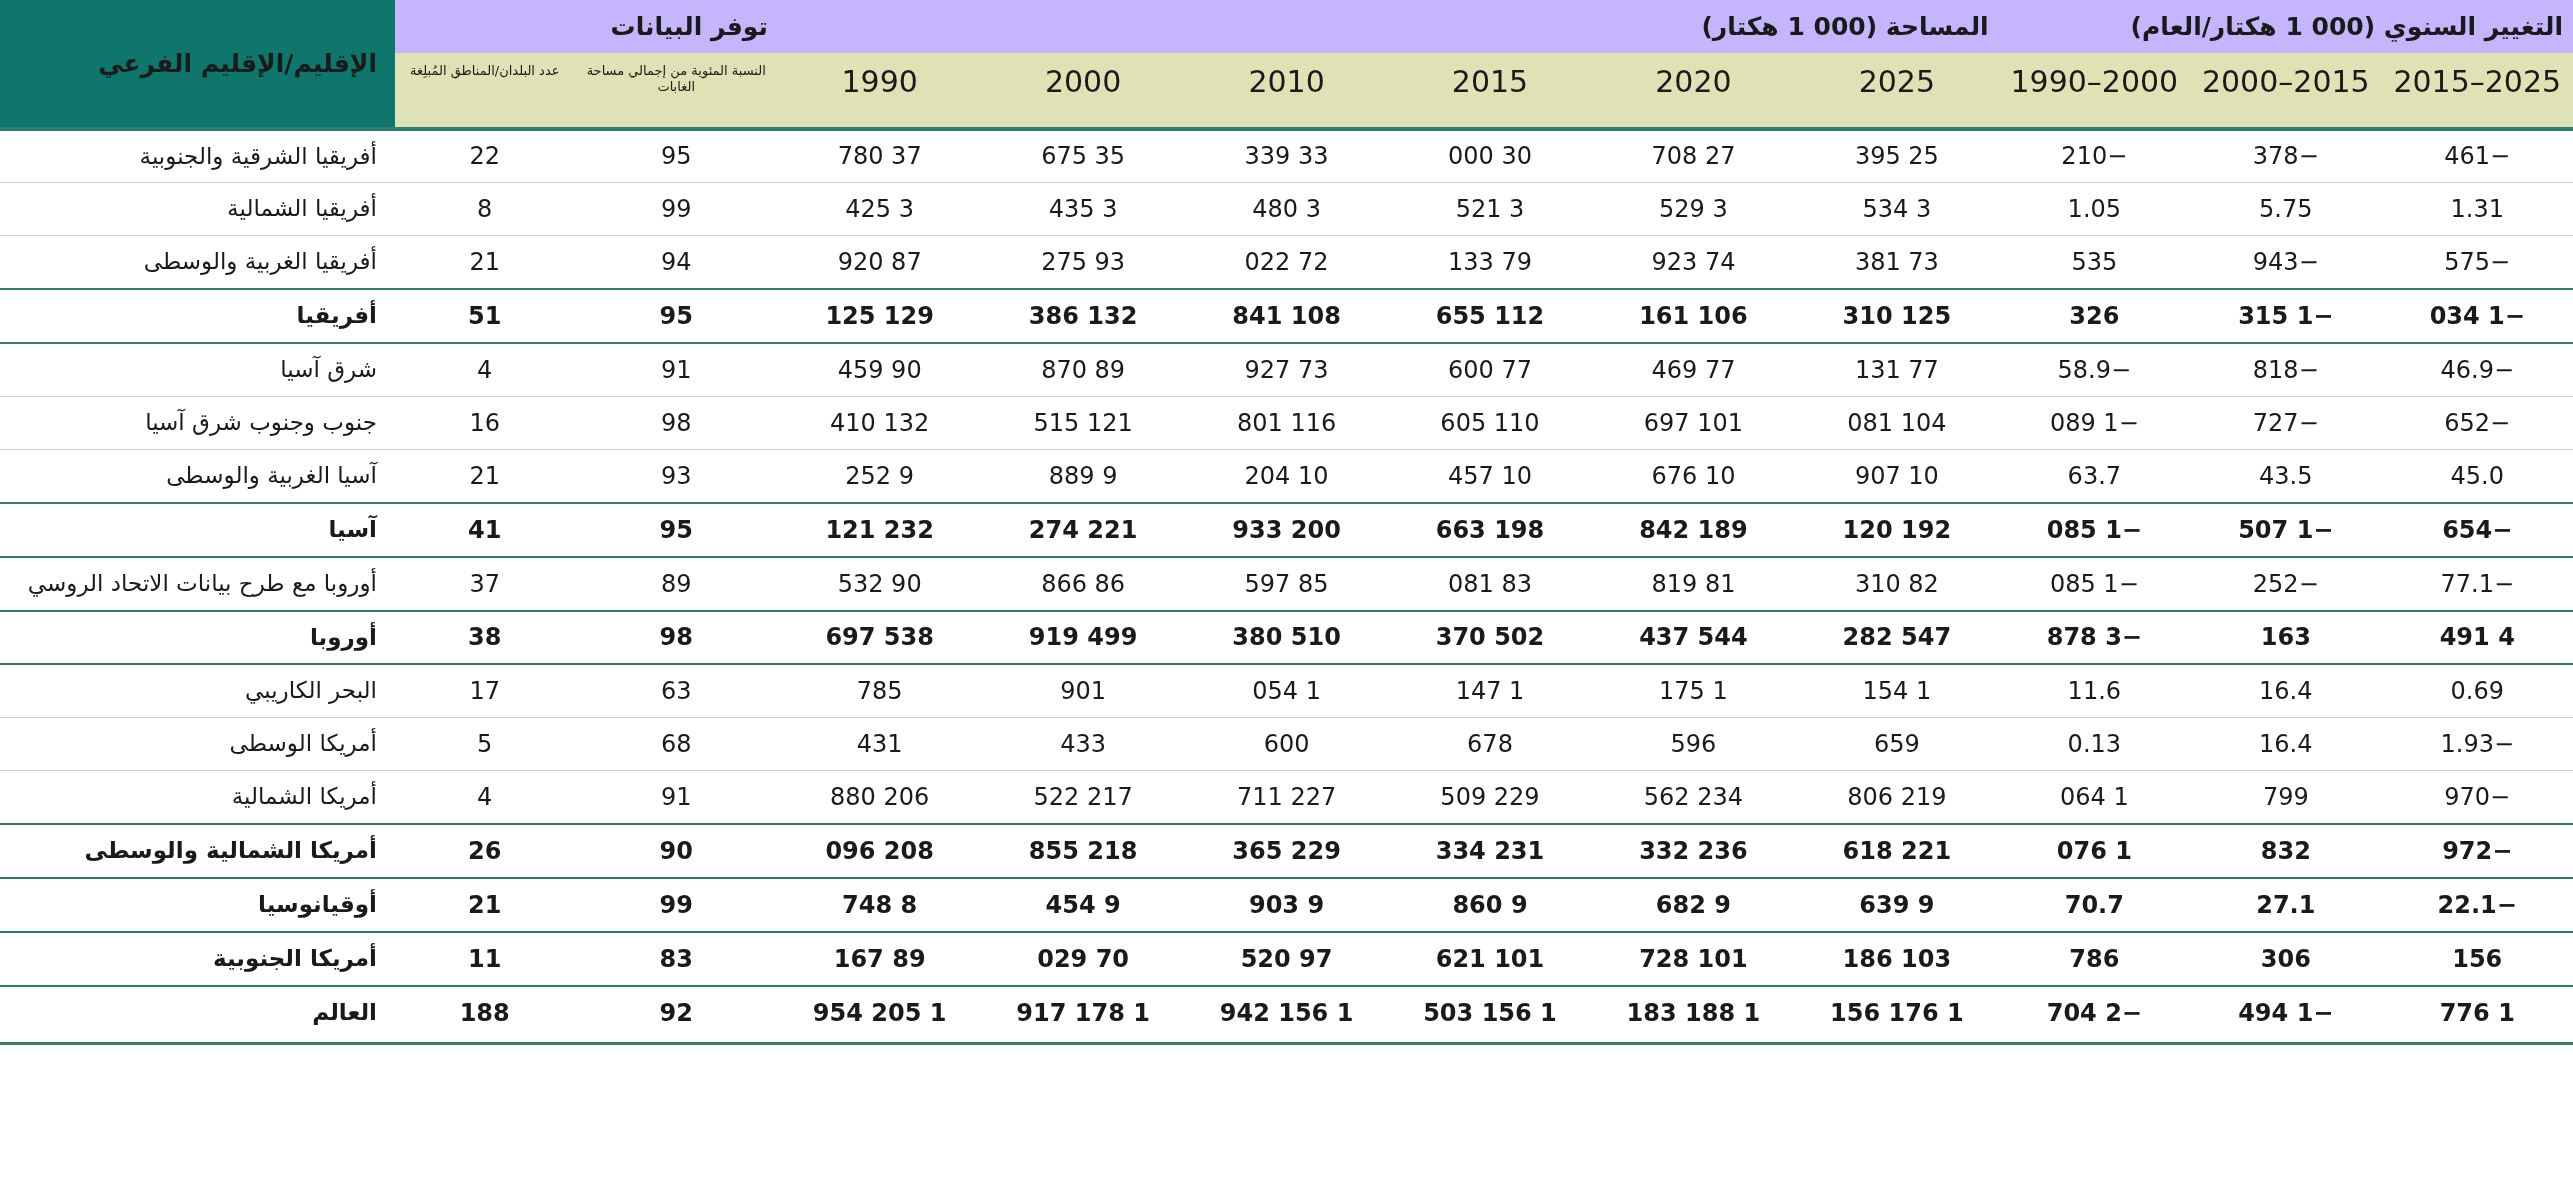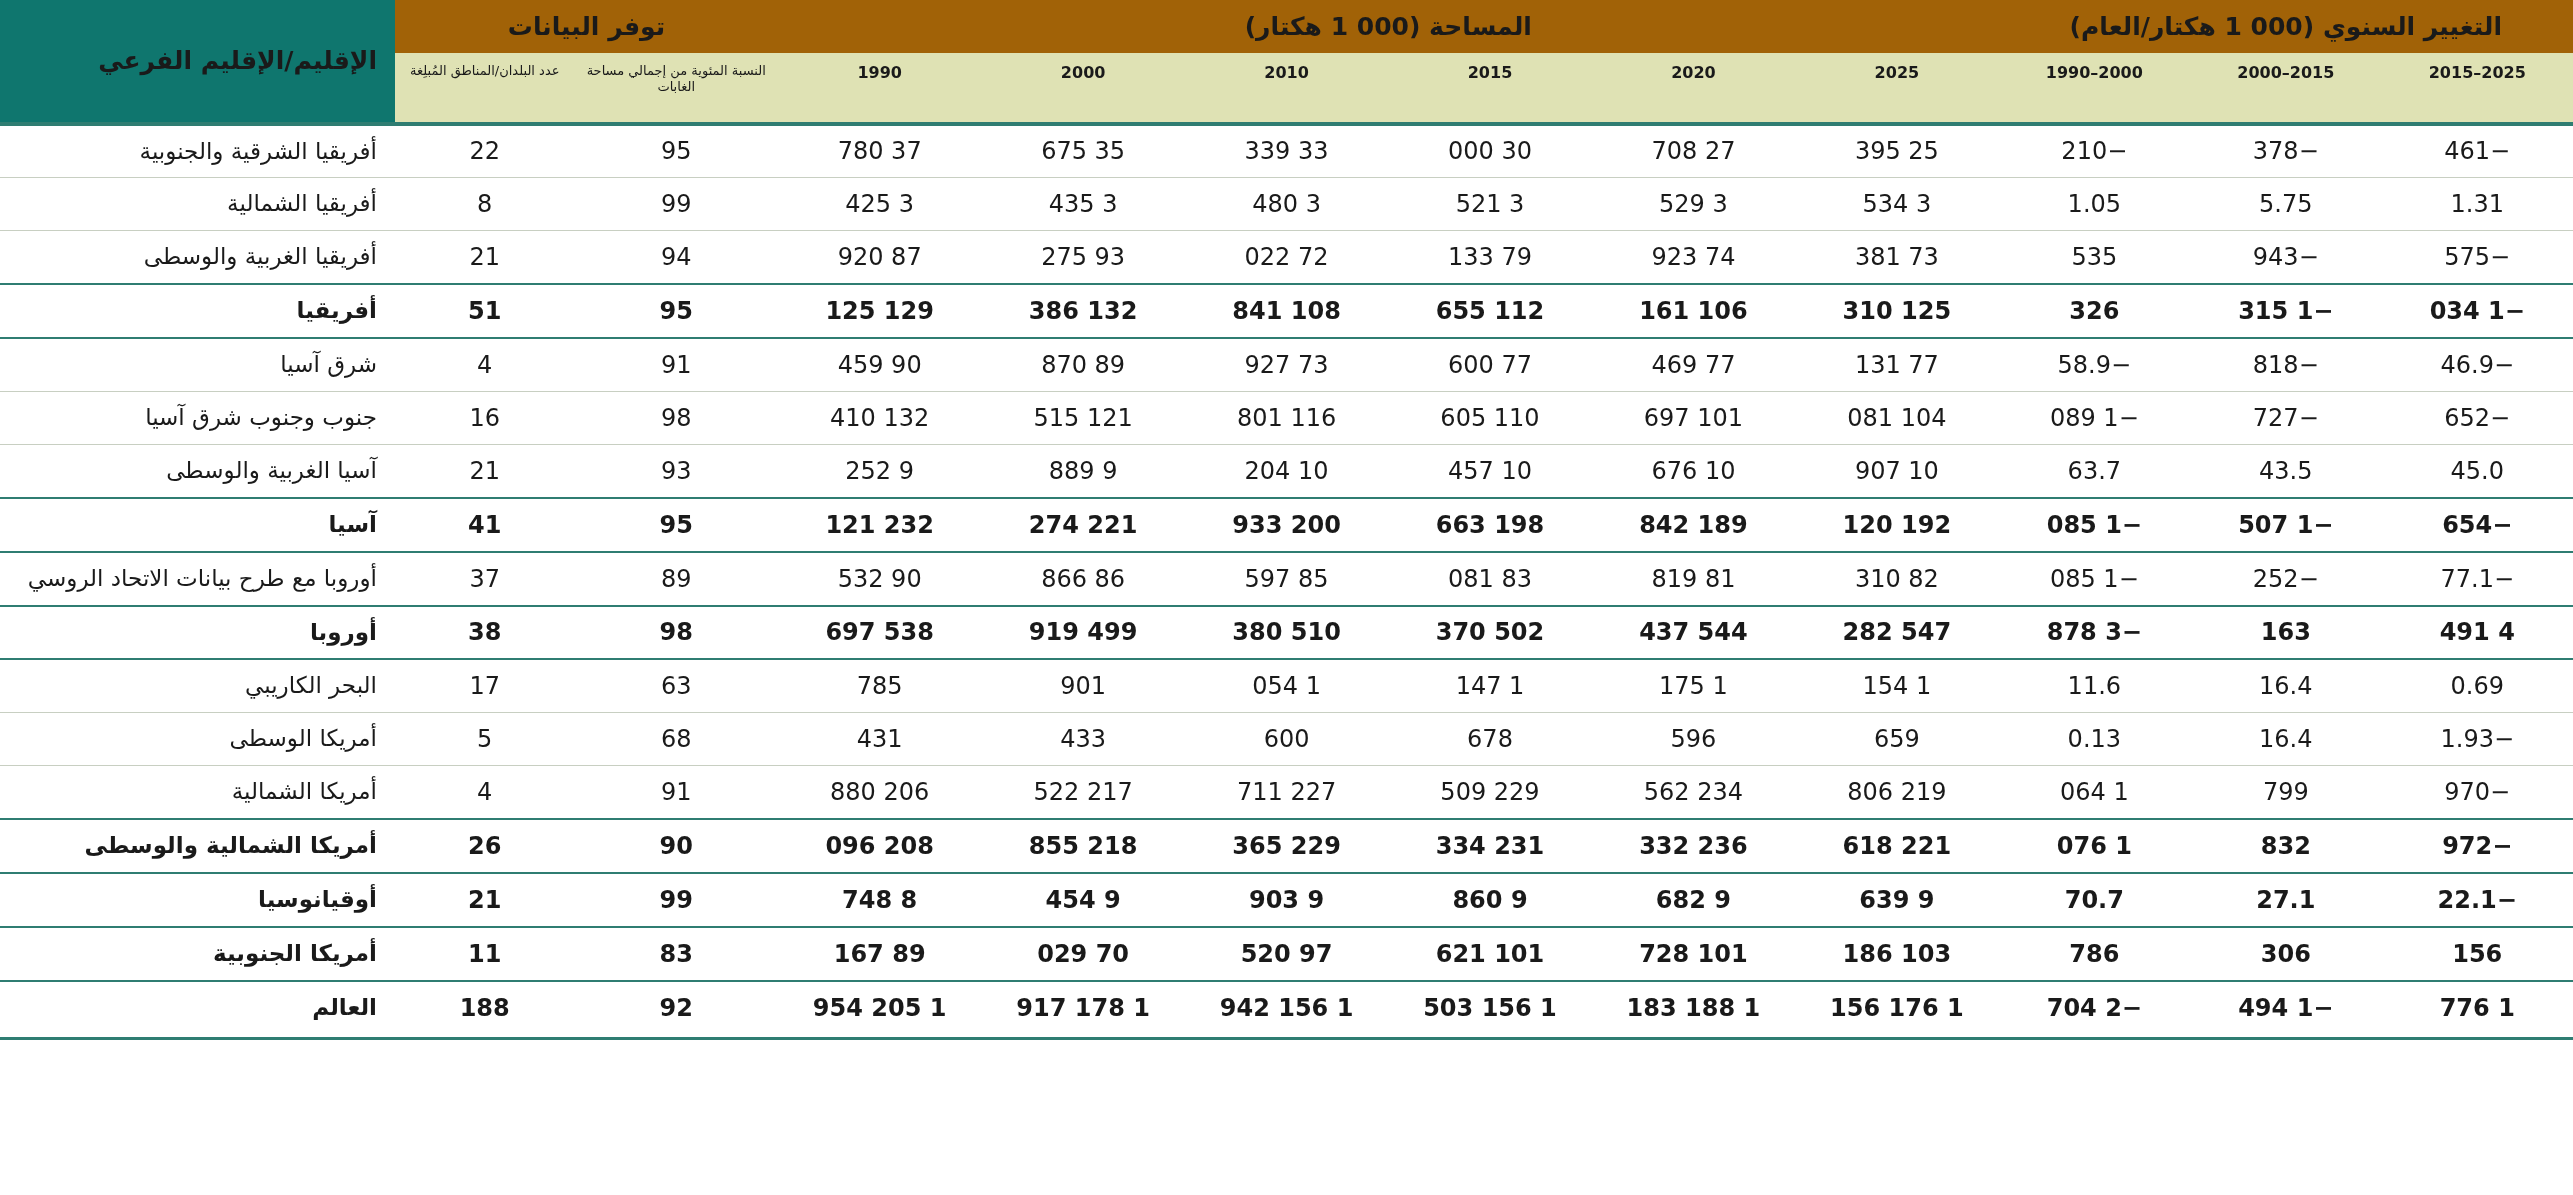--- a/index.html
+++ b/index.html
@@ -17,38 +17,38 @@
     overflow: hidden;
   }
   table.fra {
     width: 2573px;
     border-collapse: collapse;
     table-layout: fixed;
     direction: rtl;
   }
   
   thead tr.group-row th {
-    background: #a16207;
+    background: #c4b5fd;
     font-size: 25px;
     font-weight: bold;
     color: #1a1a1a;
     padding: 12px 10px;
-    text-align: center;
+    text-align: right;
     vertical-align: middle;
     border: none;
   }
   thead tr.group-row th.corner {
     background: #0f766e;
     text-align: right;
     padding-right: 18px;
   }
   thead tr.sub-row th {
     background: #dfe2b4;
-    font-size: 16px;
-    font-weight: bold;
+    font-size: 30px;
+    font-weight: normal;
     color: #1a1a1a;
     padding: 10px 8px 26px 8px;
     text-align: center;
     vertical-align: top;
     line-height: 1.25;
     border: none;
   }
   thead tr.sub-row th.small {
     font-size: 13px;
     font-weight: normal;

